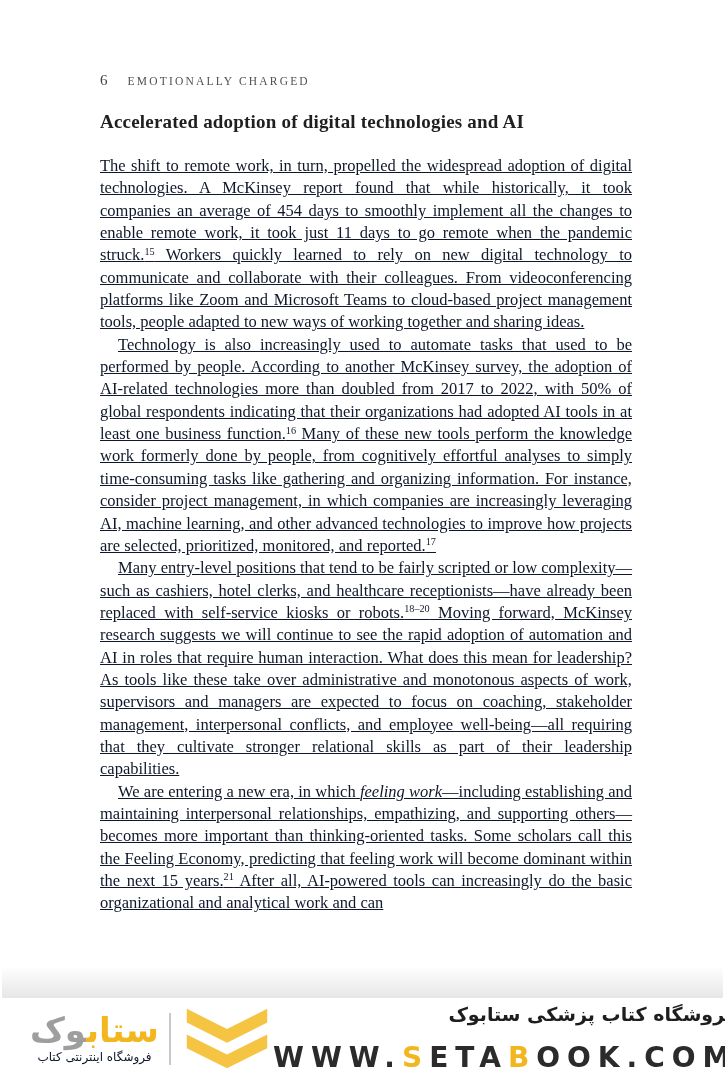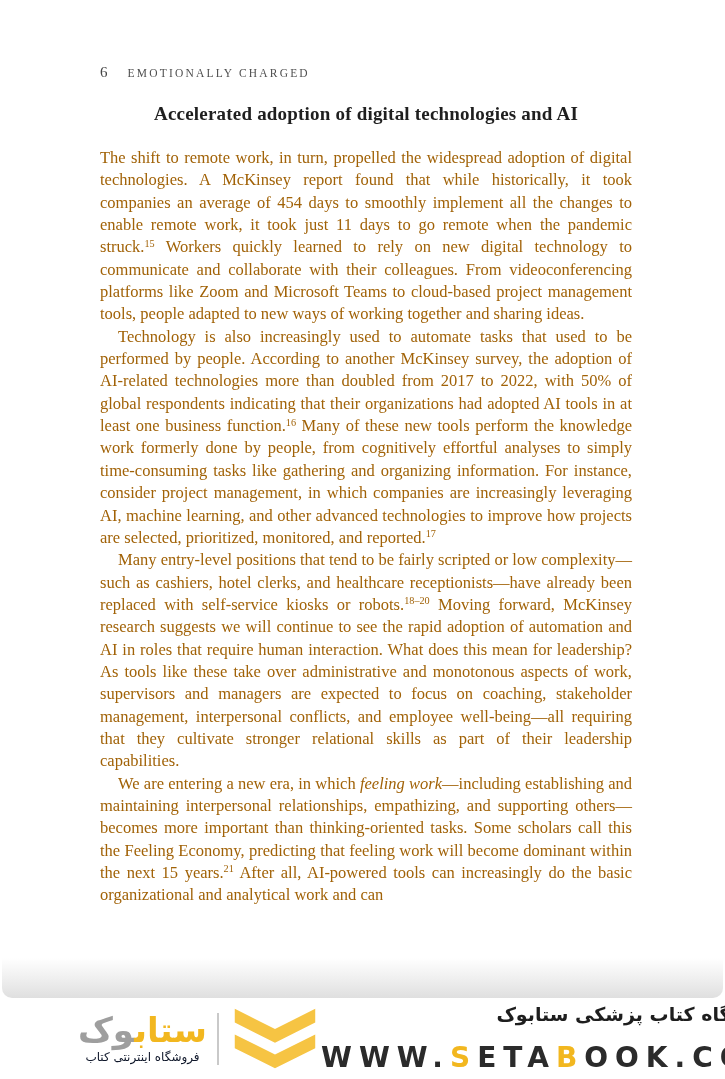--- a/index.html
+++ b/index.html
@@ -8,21 +8,21 @@
     width: 725px;
     height: 1079px;
     position: relative;
     font-family: "Liberation Serif", "DejaVu Serif", serif;
     overflow: hidden;
   }
 
   
   .sheet {
     position: absolute;
-    top: 0; left: 0;
+    top: 8px; left: 0;
     width: 725px;
     height: 998px;
     background: #ffffff;
   }
   .running-head {
     position: absolute;
     top: 63px;
     left: 100px;
     width: 532px;
     color: #4b4b4b;
@@ -36,35 +36,36 @@
   .running-head .run-title {
     font-size: 11.5px;
     letter-spacing: 2.2px;
     color: #4f4f4f;
   }
   .section-title {
     position: absolute;
     top: 103px;
     left: 100px;
     width: 532px;
-    text-align: center;
+    text-align: left;
     font-size: 19px;
     font-weight: bold;
     color: #1f1f1f;
     letter-spacing: 0.2px;
   }
   .body-copy {
     position: absolute;
     top: 147px;
     left: 100px;
     width: 532px;
     font-size: 16.5px;
     line-height: 22.35px;
-    color: #a16207;
+    color: #0f172a;
     text-align: justify;
+    text-decoration: underline;
   }
   .body-copy p { text-indent: 0; }
   .body-copy p.indent { text-indent: 18px; }
   .body-copy sup {
     font-size: 0.62em;
     line-height: 0;
     vertical-align: baseline;
     position: relative;
     top: -0.55em;
     letter-spacing: 0;
@@ -96,21 +97,20 @@
     font-family: "DejaVu Sans", sans-serif;
   }
   .brand-lockup {
     display: flex;
     align-items: center;
     gap: 10px;
   }
   .wordmark-block {
     text-align: center;
     direction: rtl;
-    margin-left: 48px;
   }
   .wordmark {
     font-size: 34px;
     font-weight: bold;
     line-height: 1.05;
     letter-spacing: 0;
   }
   .wordmark .wm-yellow { color: #F2B71F; }
   .wordmark .wm-gray   { color: #9E9E9E; }
   .brand-tagline {

